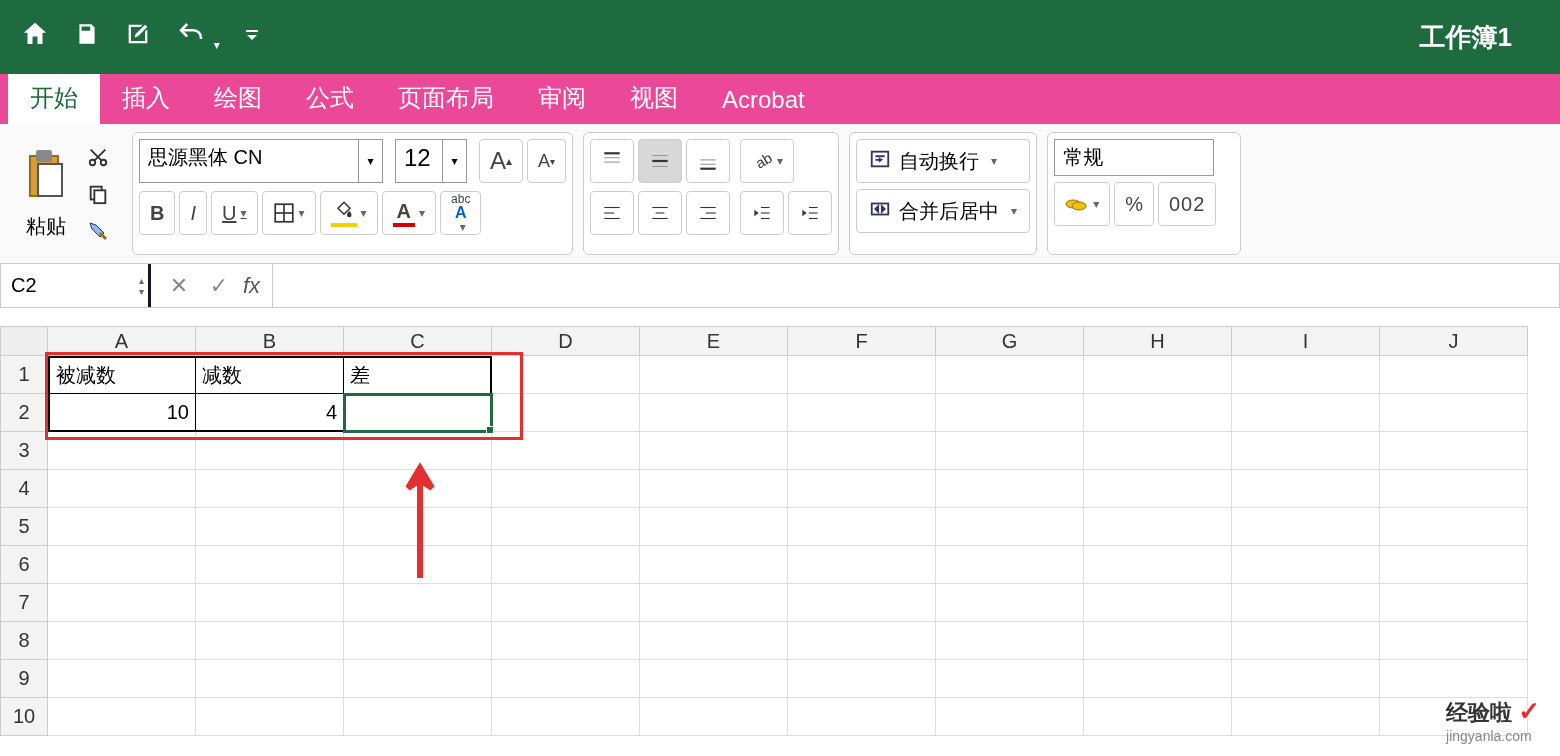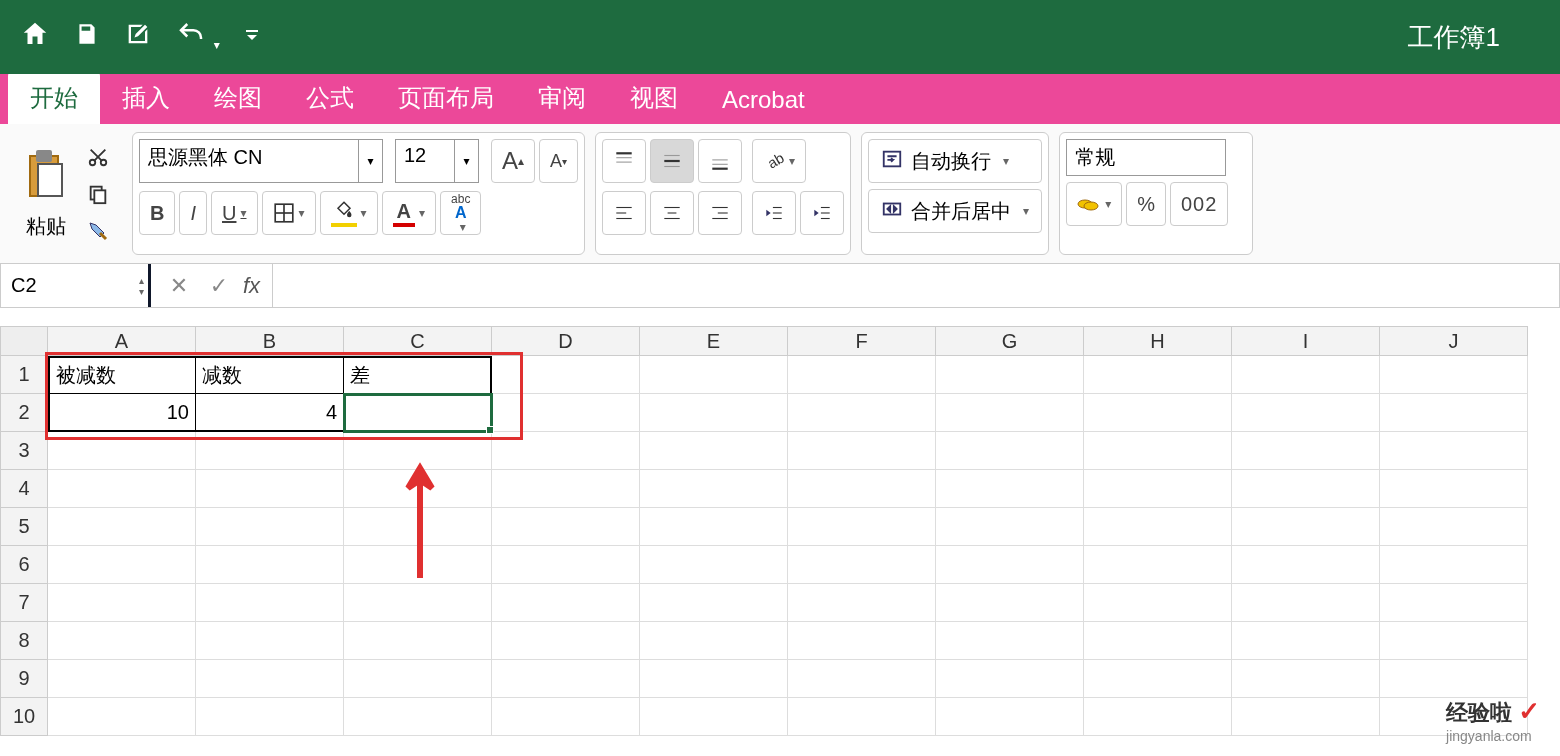--- a/index.html
+++ b/index.html
@@ -2,42 +2,42 @@
 <html><head>
 <meta charset="utf-8">
 <style>
 * { margin: 0; padding: 0; box-sizing: border-box; font-family: "Microsoft YaHei", Arial, sans-serif; }
 body { background: #fff; width: 1560px; height: 756px; overflow: hidden; position: relative; }
 
 
 .titlebar { background: #1e6b3f; height: 74px; display: flex; align-items: center; padding: 0 20px; position: relative; }
 .titlebar .qat { display: flex; align-items: center; gap: 24px; }
 .titlebar .qat-icon { color: #fff; font-size: 28px; cursor: pointer; }
-.titlebar .doc-title { position: absolute; right: 60px; color: #fff; font-size: 26px; font-weight: normal; }
+.titlebar .doc-title { position: absolute; right: 48px; color: #fff; font-size: 26px; font-weight: bold; }
 
 
 .ribbon-tabs { background: #ec4899; height: 50px; display: flex; align-items: flex-end; padding-left: 8px; }
 .ribbon-tab { padding: 10px 22px; color: #fff; font-size: 24px; cursor: pointer; }
 .ribbon-tab.active { background: #fff; color: #1e6b3f; border-radius: 4px 4px 0 0; }
 
 
 .ribbon { background: #fafafa; height: 140px; border-bottom: 1px solid #ccc; display: flex; padding: 8px 16px; gap: 10px; }
 .ribbon-group { display: flex; flex-direction: column; border: 1px solid #ccc; border-radius: 6px; background: #fff; padding: 6px; }
 .paste-group { flex-direction: row; align-items: stretch; border: none; background: transparent; }
 .paste-main { display: flex; flex-direction: column; align-items: center; justify-content: center; gap: 4px; }
 .paste-side { display: flex; flex-direction: column; justify-content: space-around; padding-left: 10px; }
 .icon-btn { width: 44px; height: 38px; display: flex; align-items: center; justify-content: center; border: 1px solid transparent; border-radius: 3px; cursor: pointer; font-size: 22px; color: #444; }
 .icon-btn.small { width: 36px; height: 30px; font-size: 18px; }
 .btn-row { display: flex; gap: 4px; }
 .btn-box { border: 1px solid #ccc; border-radius: 4px; display: flex; align-items: center; justify-content: center; height: 44px; padding: 0 10px; background: #fff; cursor: pointer; font-size: 20px; color: #444; }
 .btn-box.active { background: #d8d8d8; }
 .dd-arrow::after { content: "▾"; margin-left: 4px; font-size: 12px; color: #666; }
 .font-combo { display: flex; }
 .font-name { width: 220px; border: 1px solid #999; background: #fff; padding: 4px 8px; font-size: 20px; }
-.font-size { width: 60px; border: 1px solid #999; background: #fff; padding: 4px 8px; font-size: 20px; margin-left: 8px; text-align: left; }
+.font-size { width: 48px; border: 1px solid #999; background: #fff; padding: 4px 8px; font-size: 24px; margin-left: 8px; text-align: left; }
 .combo-arrow { width: 24px; border: 1px solid #999; border-left: none; background: #fff; display: flex; align-items: center; justify-content: center; font-size: 12px; }
 .label-btn { display: flex; align-items: center; gap: 8px; border: 1px solid #ccc; border-radius: 4px; padding: 4px 12px; height: 44px; background: #fff; cursor: pointer; font-size: 20px; }
 .wrap-group { flex-direction: column; gap: 6px; }
 .num-group { flex-direction: column; gap: 6px; }
 
 
 .formula-bar { height: 44px; border: 1px solid #ccc; border-top: none; display: flex; align-items: stretch; background: #fff; }
 .name-box { width: 150px; border-right: 3px solid #0f172a; display: flex; align-items: center; padding: 0 10px; font-size: 20px; position: relative; }
 .name-box .spinner { position: absolute; right: 4px; display: flex; flex-direction: column; font-size: 10px; color: #666; }
 .fx-btns { display: flex; align-items: center; gap: 8px; padding: 0 12px; border-right: 1px solid #ccc; }

